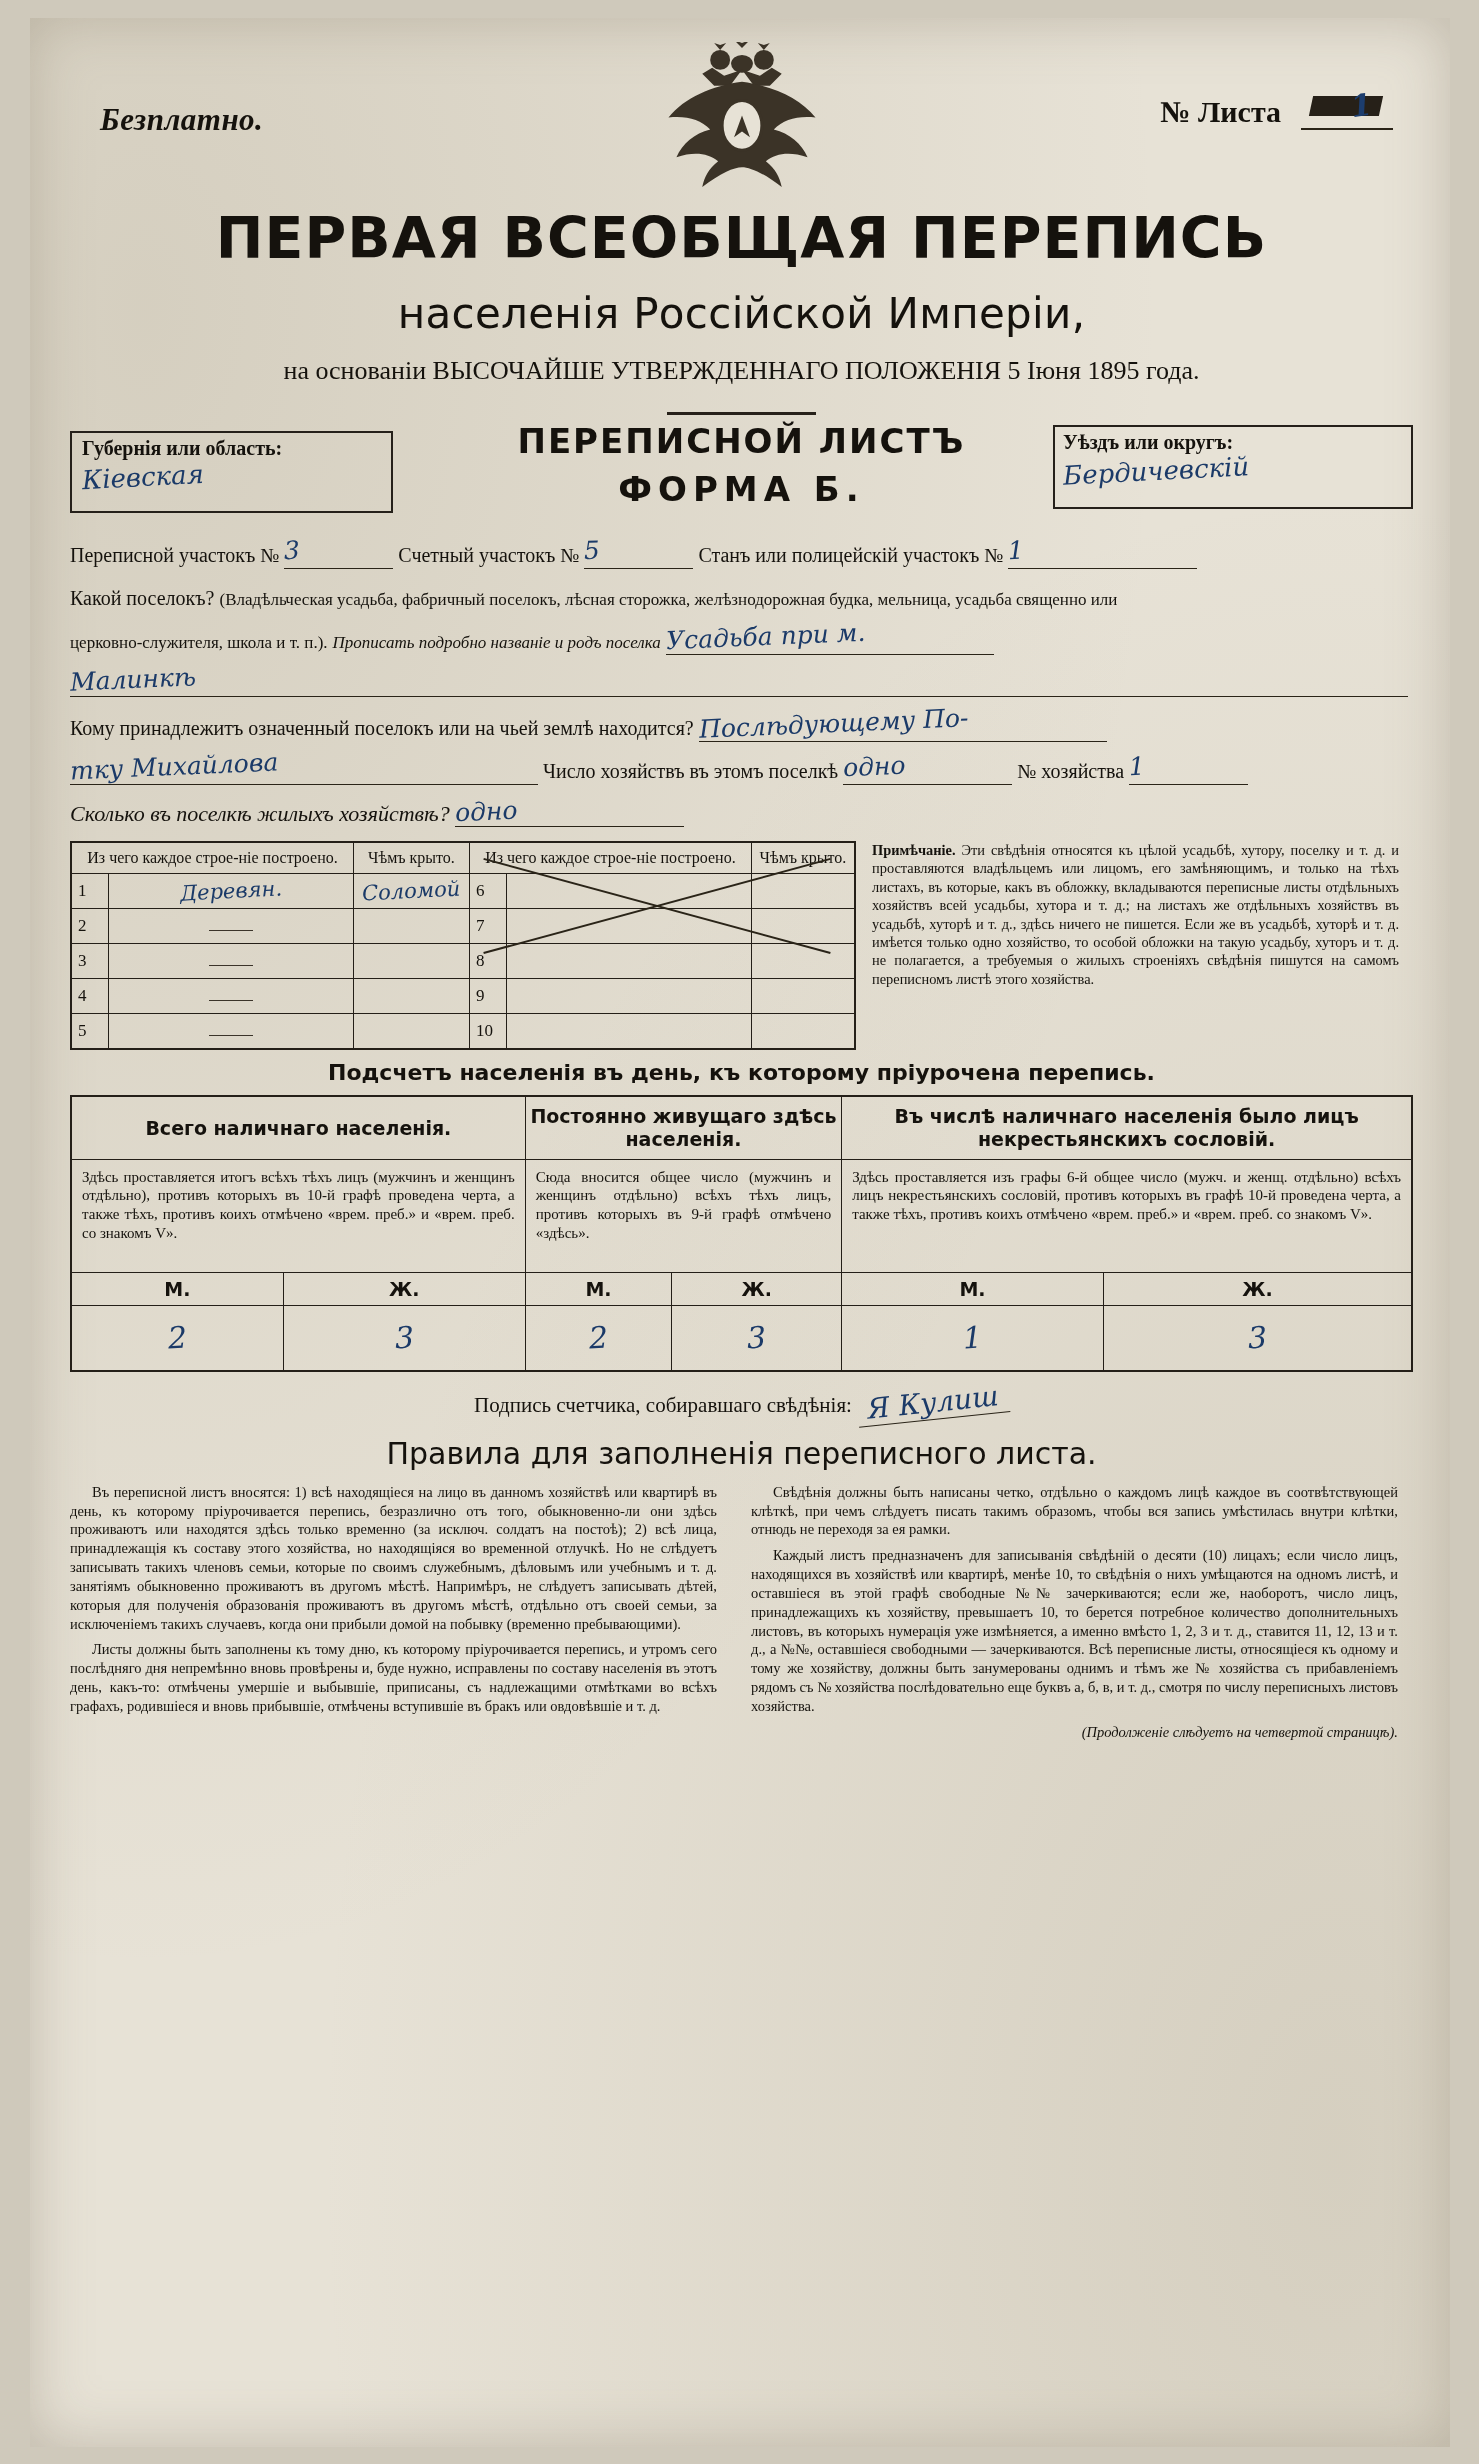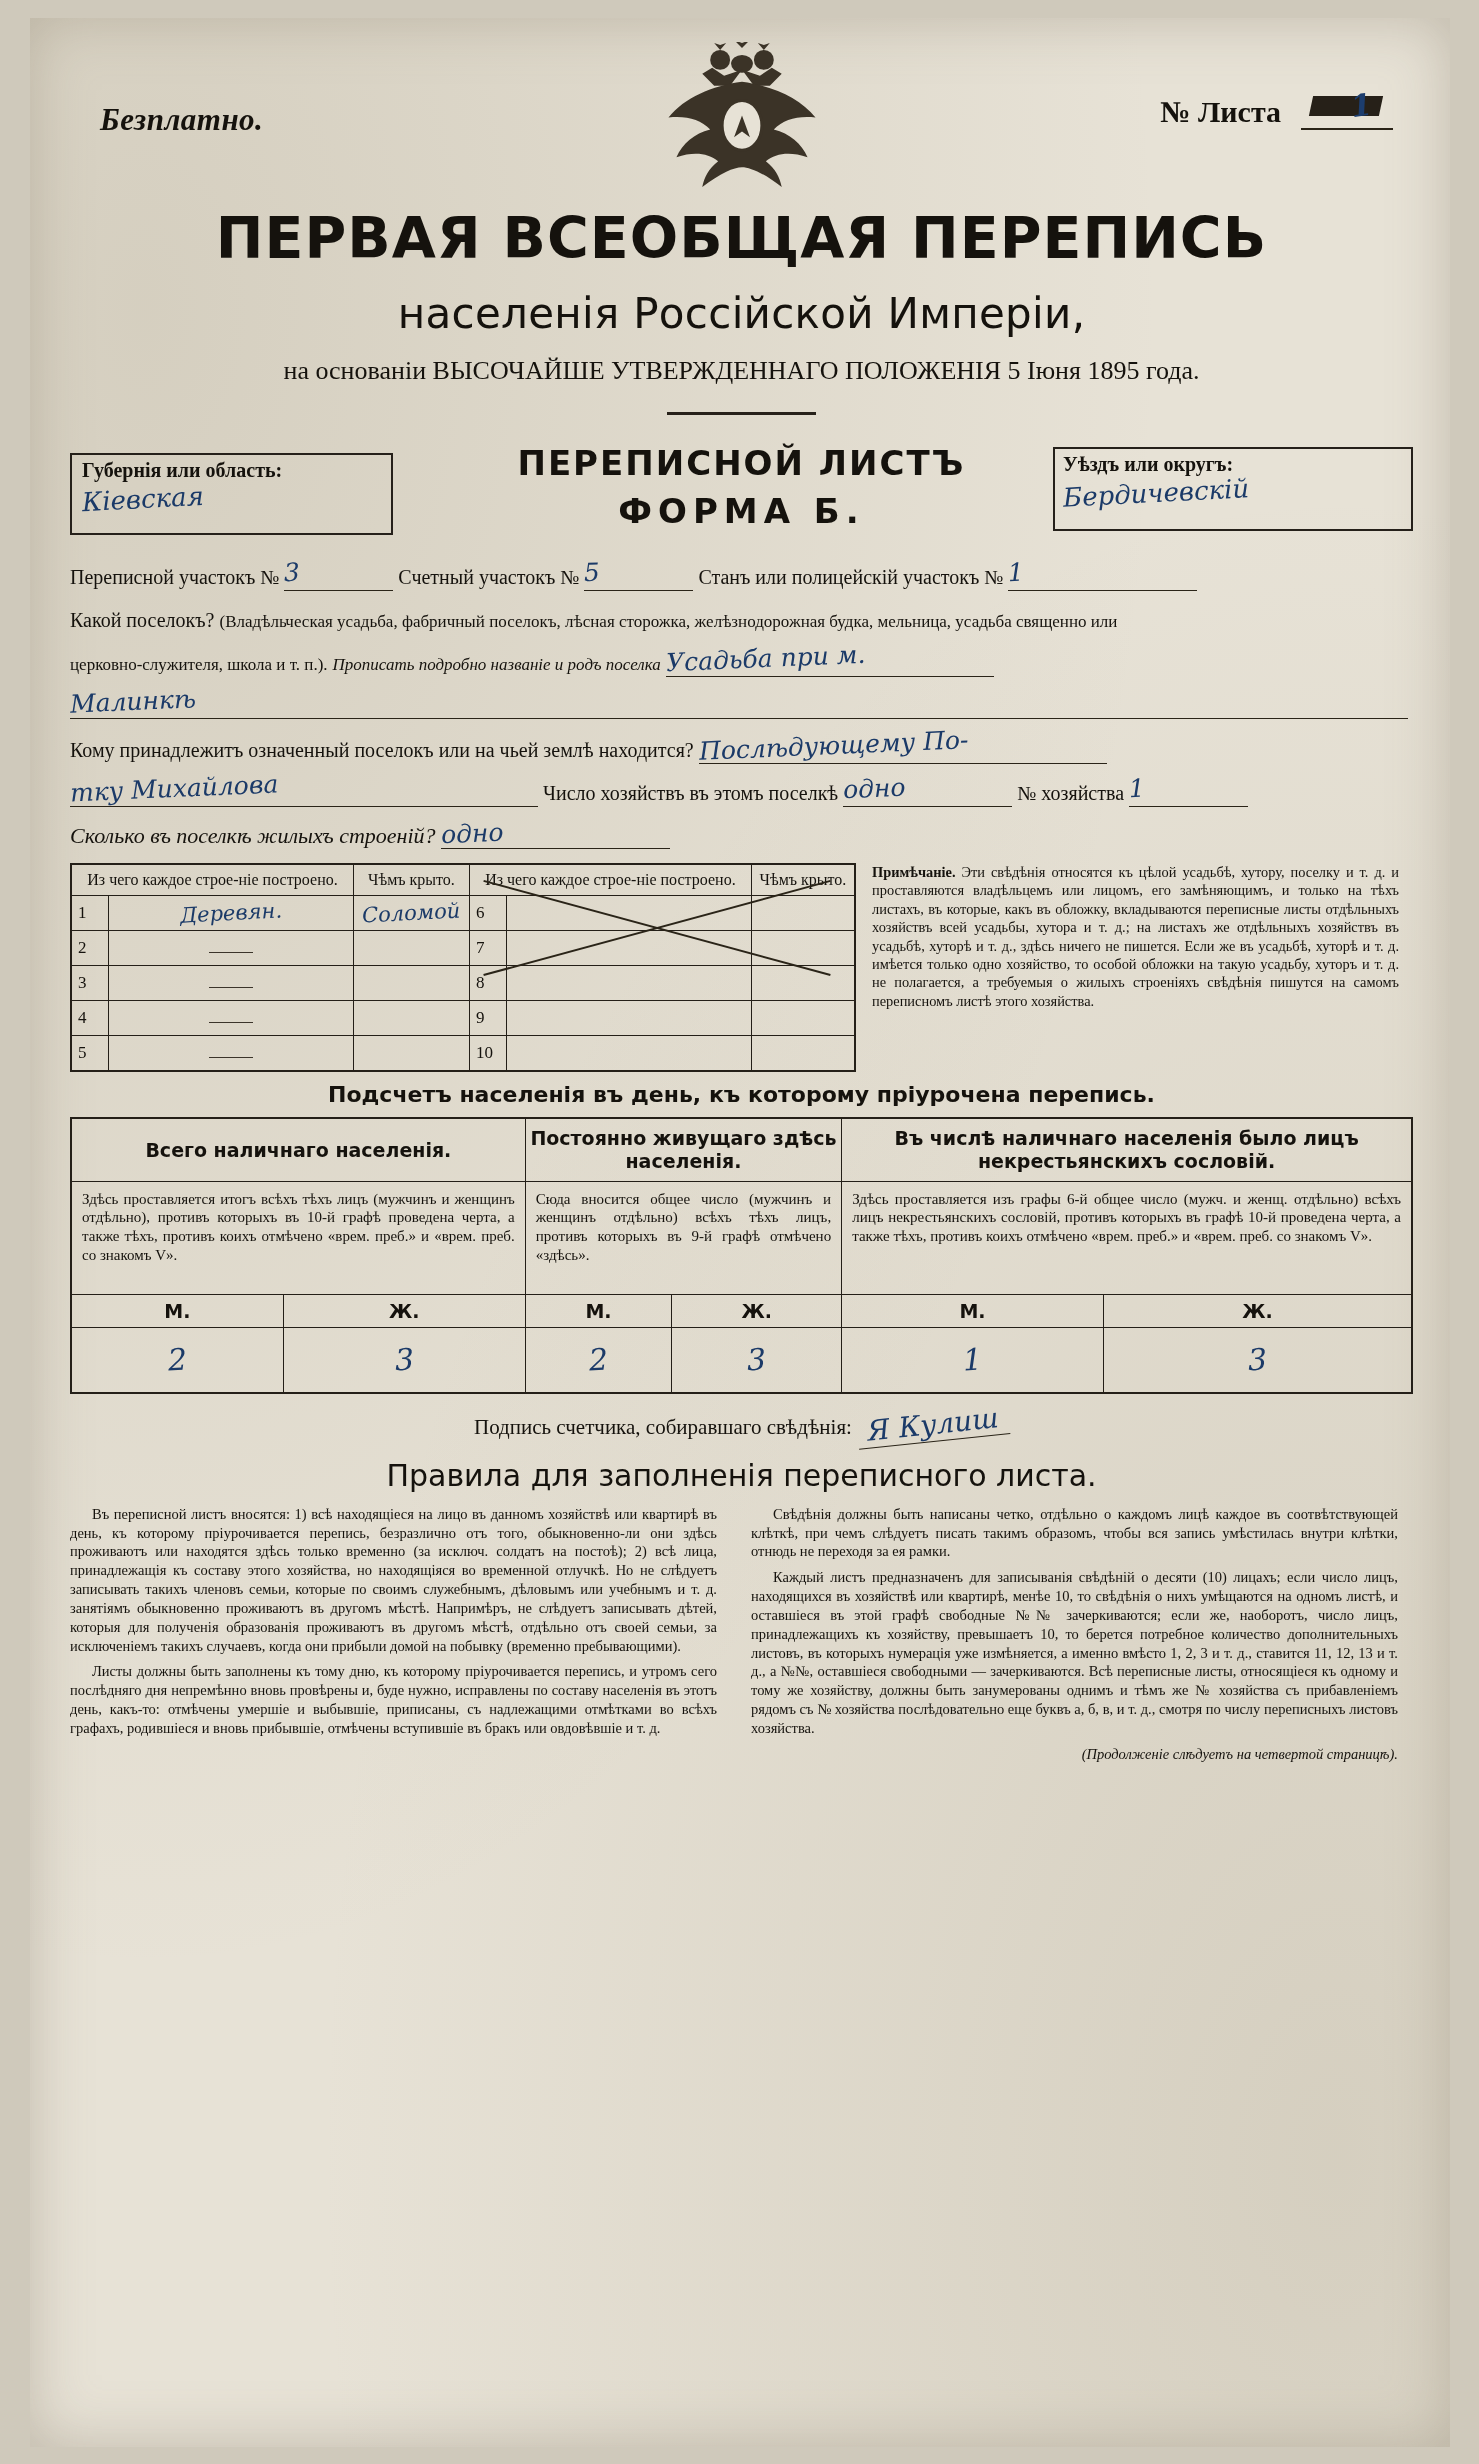--- a/index.html
+++ b/index.html
@@ -72,21 +72,21 @@
   }
   .title3 {
     text-align:center; font-size:26px; margin-top:18px;
   }
   .rule {
     width:149px; height:3px; background:#27211a;
     margin:26px auto 0 auto;
   }
 
   
-  .formhead { position:relative; height:103px; margin-top:22px; }
+  .formhead { position:relative; height:103px; }
   .box {
     position:absolute; border:2px solid #25201a; padding:4px 10px 0 10px;
     font-size:20px;
   }
   .box .lbl { font-weight:bold; }
   .box .val {
     font-family:"DejaVu Serif", serif; font-style:italic; font-size:26px;
     color:#1b3a68; transform:rotate(-3deg); display:inline-block;
     margin-top:2px;
   }
@@ -255,21 +255,21 @@
 
   <div class="fline" style="margin-top:8px">
     <span class="ul" style="width:468px"><span class="hw">тку Михайлова</span></span>
     <span>Число хозяйствъ въ этомъ поселкѣ</span>
     <span class="ul" style="width:169px"><span class="hw">одно</span></span>
     <span>№ хозяйства</span>
     <span class="ul" style="width:119px"><span class="hw">1</span></span>
   </div>
 
   <div class="itogline">
-    <span>Сколько въ поселкѣ жилыхъ строеній?</span>
+    <span>Сколько въ поселкѣ жилыхъ хозяйствѣ?</span>
     <span class="ul" style="width:229px"><span class="hw">одно</span></span>
   </div>
 
   <div class="strsec">
     <div class="strwrap">
       <table class="strtable">
         <tbody>
               <tr>
           <th colspan="2">Из чего каждое строе-ніе построено.</th>
           <th class="w">Чѣмъ крыто.</th>

